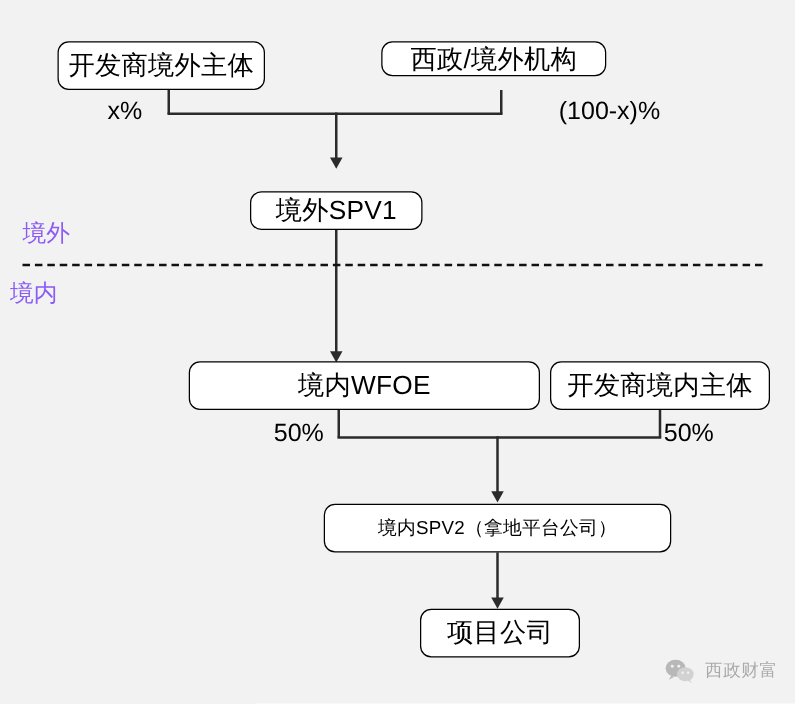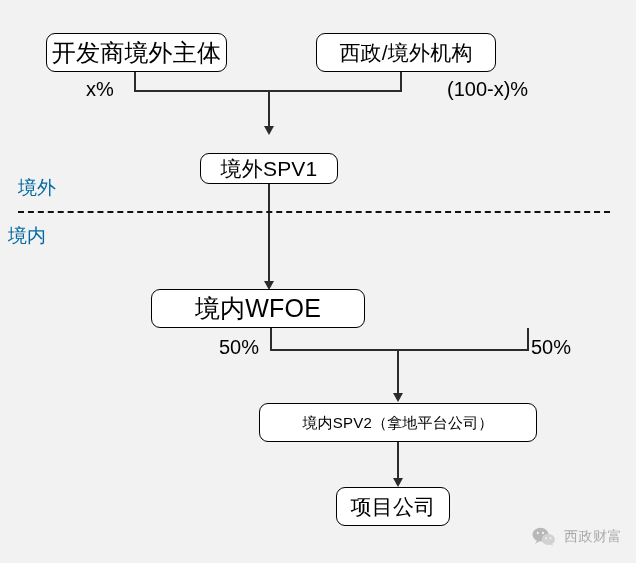--- a/index.html
+++ b/index.html
@@ -53,21 +53,21 @@
     position: absolute;
     font-size: 20px;
     color: #000000;
     line-height: 1;
     white-space: nowrap;
     z-index: 4;
   }
   .zone-label {
     position: absolute;
     font-size: 19px;
-    color: #0369a1;
+    color: #8b5cf6;
     line-height: 1;
     white-space: nowrap;
     z-index: 4;
   }
   .divider {
     position: absolute;
     left: 18px;
     top: 211px;
     width: 592px;
     height: 0;
@@ -89,25 +89,25 @@
     color: #6f6f6f;
     letter-spacing: 0.5px;
   }
   .wechat-icon { display: block; }
 </style>
 </head>
 <body>
 
 <div id="canvas">
 
-  <div class="node" style="left:46px; top:33px; width:181px; height:39px; font-size:24px;">
+  <div class="node" style="left:46px; top:33px; width:166px; height:39px; font-size:21px;">
     <span class="node-label">开发商境外主体</span>
   </div>
 
-  <div class="node" style="left:316px; top:33px; width:180px; height:39px; font-size:21px;">
+  <div class="node" style="left:305px; top:33px; width:180px; height:28px; font-size:21px;">
     <span class="node-label">西政/境外机构</span>
   </div>
 
   <div class="edge-line edge-v" style="left:134px; top:72px; height:19px;"></div>
   <div class="edge-line edge-v" style="left:400px; top:72px; height:19px;"></div>
   <div class="edge-line edge-h" style="left:134px; top:90px; width:268px;"></div>
   <div class="edge-line edge-v" style="left:268px; top:90px; height:38px;"></div>
   <div class="arrow-head" style="left:264px; top:126px;"></div>
 
   <div class="edge-label" style="left:86px; top:79px;">x%</div>
@@ -117,42 +117,45 @@
     <span class="node-label">境外SPV1</span>
   </div>
 
   <div class="edge-line edge-v" style="left:268px; top:174px; height:109px;"></div>
   <div class="arrow-head" style="left:264px; top:281px;"></div>
 
   <div class="zone-label" style="left:18px; top:178px;">境外</div>
   <div class="divider"></div>
   <div class="zone-label" style="left:8px; top:226px;">境内</div>
 
-  <div class="node" style="left:151px; top:289px; width:214px; height:39px; font-size:25px;">
+  <div class="node" style="left:151px; top:289px; width:281px; height:39px; font-size:21px;">
     <span class="node-label">境内WFOE</span>
   </div>
 
+  <div class="node" style="left:440px; top:289px; width:176px; height:39px; font-size:21px;">
+    <span class="node-label">开发商境内主体</span>
+  </div>
 
   <div class="edge-line edge-v" style="left:270px; top:328px; height:22px;"></div>
   <div class="edge-line edge-v" style="left:527px; top:328px; height:22px;"></div>
   <div class="edge-line edge-h" style="left:270px; top:349px; width:259px;"></div>
   <div class="edge-line edge-v" style="left:397px; top:349px; height:46px;"></div>
   <div class="arrow-head" style="left:393px; top:393px;"></div>
 
   <div class="edge-label" style="left:219px; top:337px;">50%</div>
   <div class="edge-label" style="left:531px; top:337px;">50%</div>
 
   <div class="node" style="left:259px; top:403px; width:278px; height:39px; font-size:15px;">
     <span class="node-label">境内SPV2（拿地平台公司）</span>
   </div>
 
   <div class="edge-line edge-v" style="left:397px; top:442px; height:40px;"></div>
   <div class="arrow-head" style="left:393px; top:478px;"></div>
 
-  <div class="node" style="left:336px; top:487px; width:114px; height:39px; font-size:21px;">
+  <div class="node" style="left:336px; top:487px; width:128px; height:39px; font-size:21px;">
     <span class="node-label">项目公司</span>
   </div>
 
   <div class="watermark">
     <span>
       <svg class="wechat-icon" width="24" height="20" viewBox="0 0 24 20" aria-hidden="true">
         <ellipse cx="8.5" cy="7.6" rx="8" ry="6.8" fill="#8a8a8a"></ellipse>
         <polygon points="5.2,13.2 3.0,16.8 7.2,14.6" fill="#8a8a8a"></polygon>
         <circle cx="5.8" cy="6.0" r="1.15" fill="#f2f2f2"></circle>
         <circle cx="11.0" cy="6.0" r="1.15" fill="#f2f2f2"></circle>

